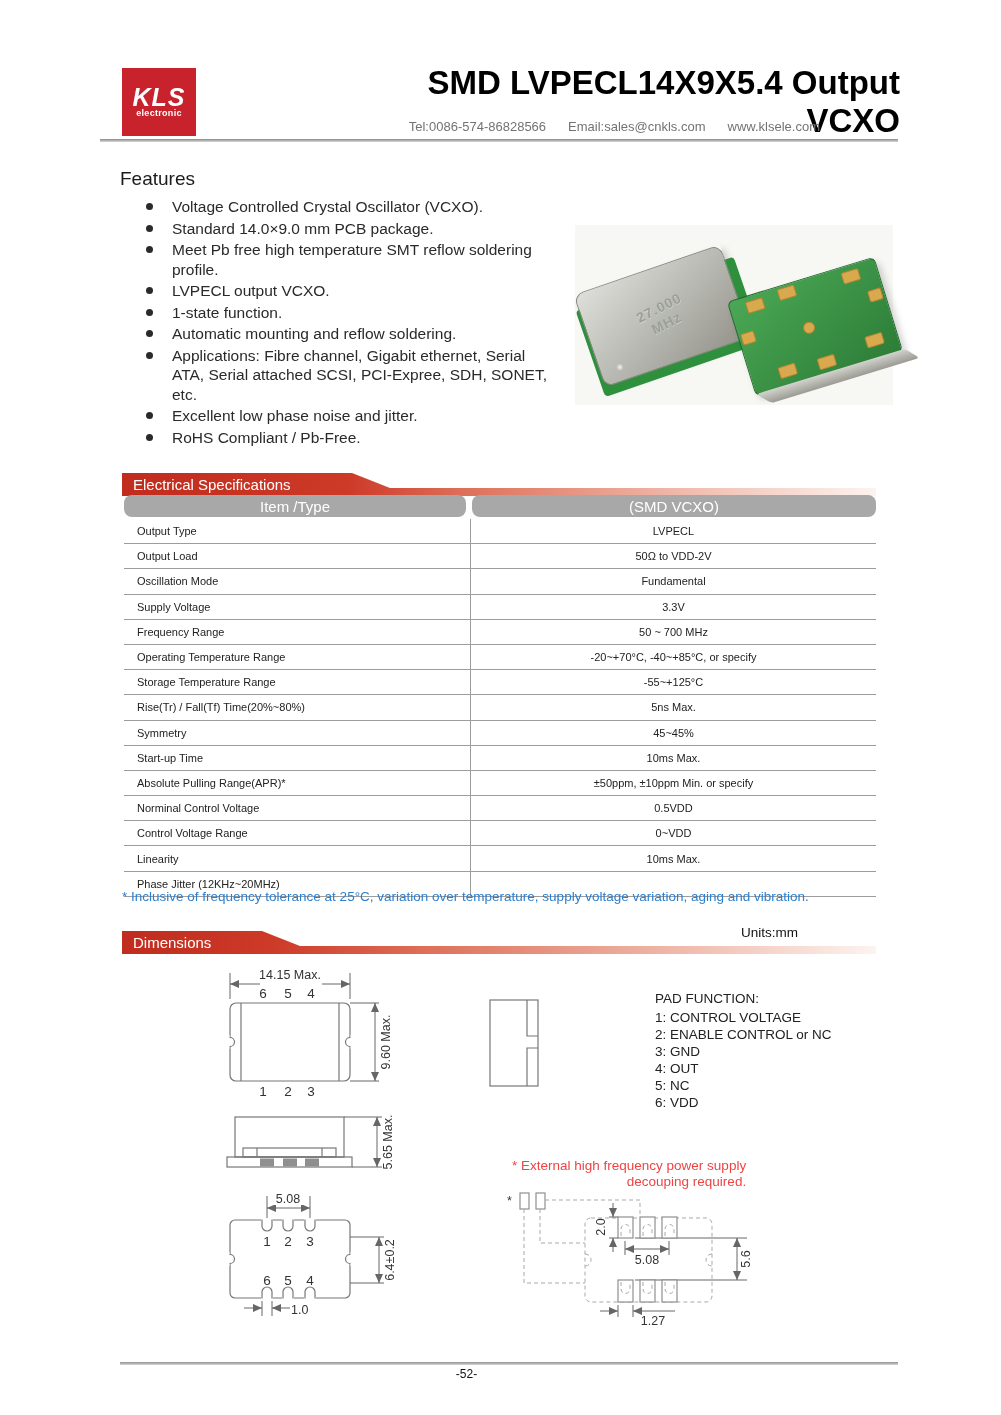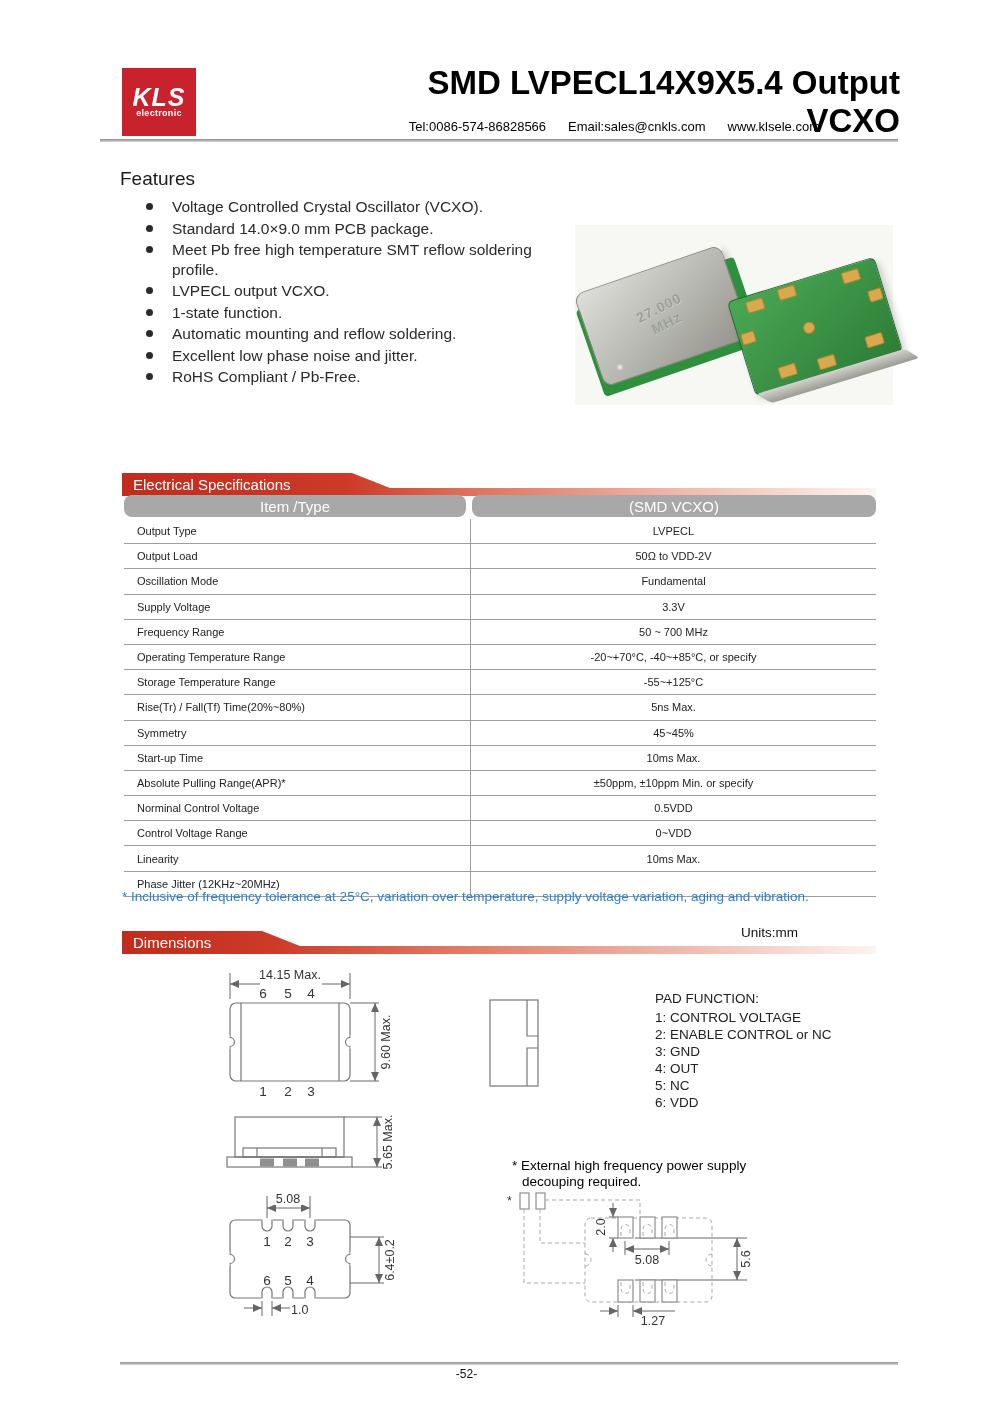--- a/index.html
+++ b/index.html
@@ -6,21 +6,21 @@
   .page{position:relative;width:933px;height:1415px;background:#fff;overflow:hidden;
         font-family:"Liberation Sans",sans-serif;color:#222;}
   .abs{position:absolute;}
 
   
   .logo{left:122px;top:68px;width:74px;height:68px;background:#c8232c;color:#fff;
         display:flex;flex-direction:column;align-items:center;justify-content:center;}
   .logo .brand{font-size:25px;font-weight:bold;letter-spacing:1px;line-height:22px;font-style:italic;}
   .logo .sub{font-size:9px;font-weight:bold;letter-spacing:.3px;}
   .title{left:335px;top:64px;width:565px;text-align:right;font-size:33px;font-weight:bold;color:#000;}
-  .contact{right:113px;top:119px;display:flex;gap:22px;color:#000000;font-size:13px;}
+  .contact{right:113px;top:119px;display:flex;gap:22px;color:#737373;font-size:13px;}
   .hrule{left:100px;top:139px;width:798px;height:3px;background:linear-gradient(#898989,#d8d8d8);}
 
   
   .features-h{left:120px;top:168px;font-size:19px;color:#1b1b1b;}
   .feat-list{left:146px;top:197px;width:402px;list-style:none;margin:0;padding:0;}
   .feat-list li{display:flex;font-size:15.5px;line-height:19.5px;margin-bottom:2px;color:#2a2a2a;}
   .feat-list .bullet{flex:0 0 7px;width:7px;height:7px;border-radius:50%;background:#2a2a2a;margin:6px 19px 0 0;}
 
   
   .photo{left:575px;top:225px;width:318px;height:180px;background:#f7f7f4;}
@@ -58,21 +58,21 @@
   svg text{font-family:"Liberation Sans",sans-serif;fill:#333;font-size:12.5px;}
   svg .pin{font-size:13.5px;}
   .draw{stroke:#777;fill:none;stroke-width:1.2;}
   .dim{stroke:#666;fill:none;stroke-width:1;}
   .erase{fill:#fff;stroke:none;}
   .dash{stroke:#a9a9a9;fill:none;stroke-width:1;stroke-dasharray:4 3;}
   .padsolid{stroke:#8f8f8f;fill:#fff;stroke-width:1.2;}
   .grayline{stroke:#9a9a9a;stroke-width:1.4;}
   .padfn{left:655px;top:990px;font-size:13.5px;line-height:17px;color:#222;}
   .padfn .h{margin-bottom:2px;}
-  .lpnote{left:512px;top:1158px;font-size:13.5px;line-height:16px;color:#000000;}
+  .lpnote{left:512px;top:1158px;font-size:13.5px;line-height:16px;color:#ef4444;text-align:right;}
   .lpnote .l2{padding-left:10px;}
 
   
   .frule{left:120px;top:1362px;width:778px;height:3px;background:linear-gradient(#8f8f8f,#d8d8d8);}
   .pageno{left:0;top:1367px;width:100%;text-align:center;font-size:12px;color:#111;}
 </style>
 </head>
 <body>
 
 <div class="page">
@@ -107,20 +107,24 @@
         <span class="bullet"></span>
         <span>LVPECL output VCXO.</span>
       </li>
     <li>
         <span class="bullet"></span>
         <span>1-state function.</span>
       </li>
     <li>
         <span class="bullet"></span>
         <span>Automatic mounting and reflow soldering.</span>
+      </li>
+    <li>
+        <span class="bullet"></span>
+        <span>Applications: Fibre channel, Gigabit ethernet, Serial ATA, Serial attached SCSI, PCI-Expree, SDH, SONET, etc.</span>
       </li>
     <li>
         <span class="bullet"></span>
         <span>Excellent low phase noise and jitter.</span>
       </li>
     <li>
         <span class="bullet"></span>
         <span>RoHS Compliant / Pb-Free.</span>
       </li>
   </ul>

